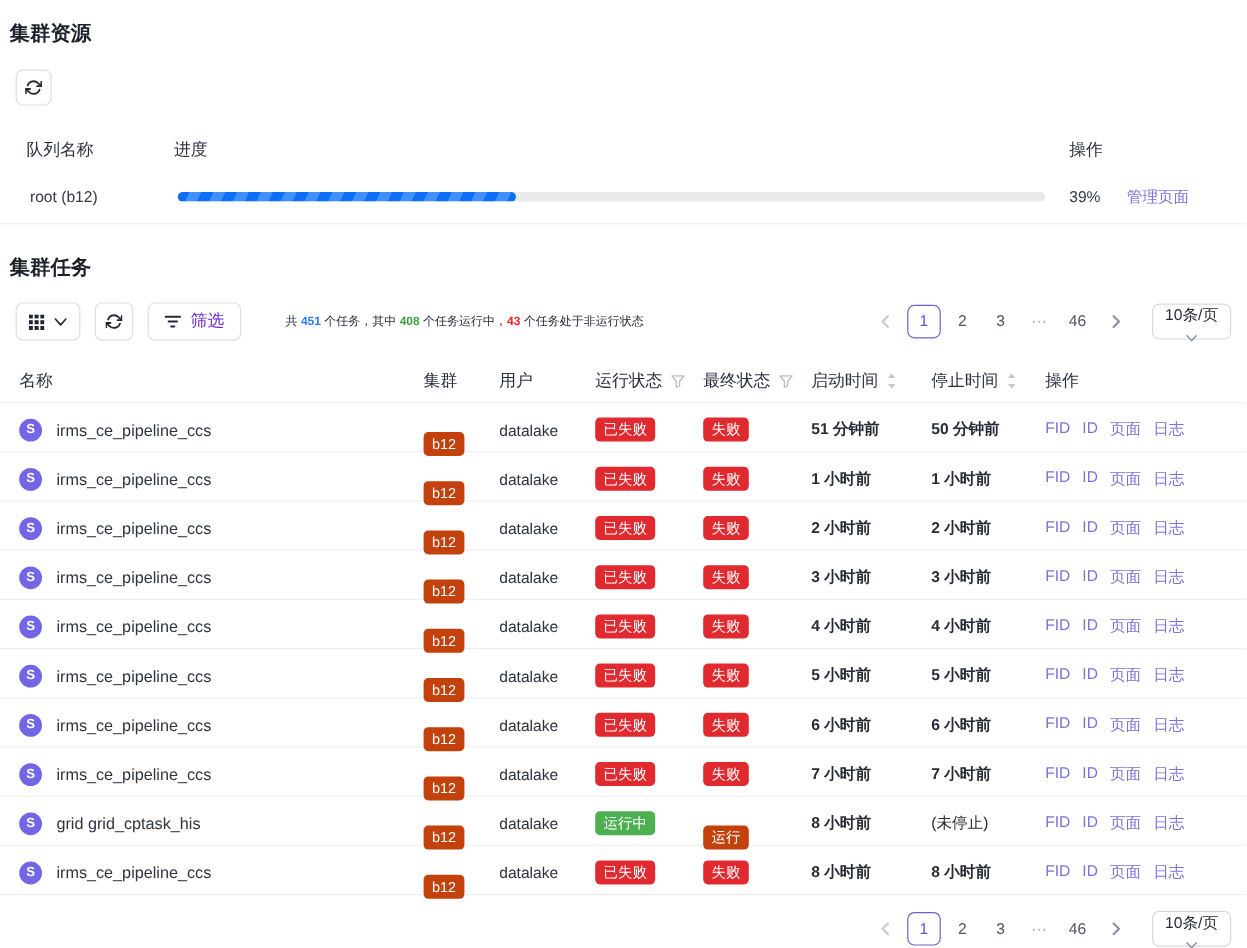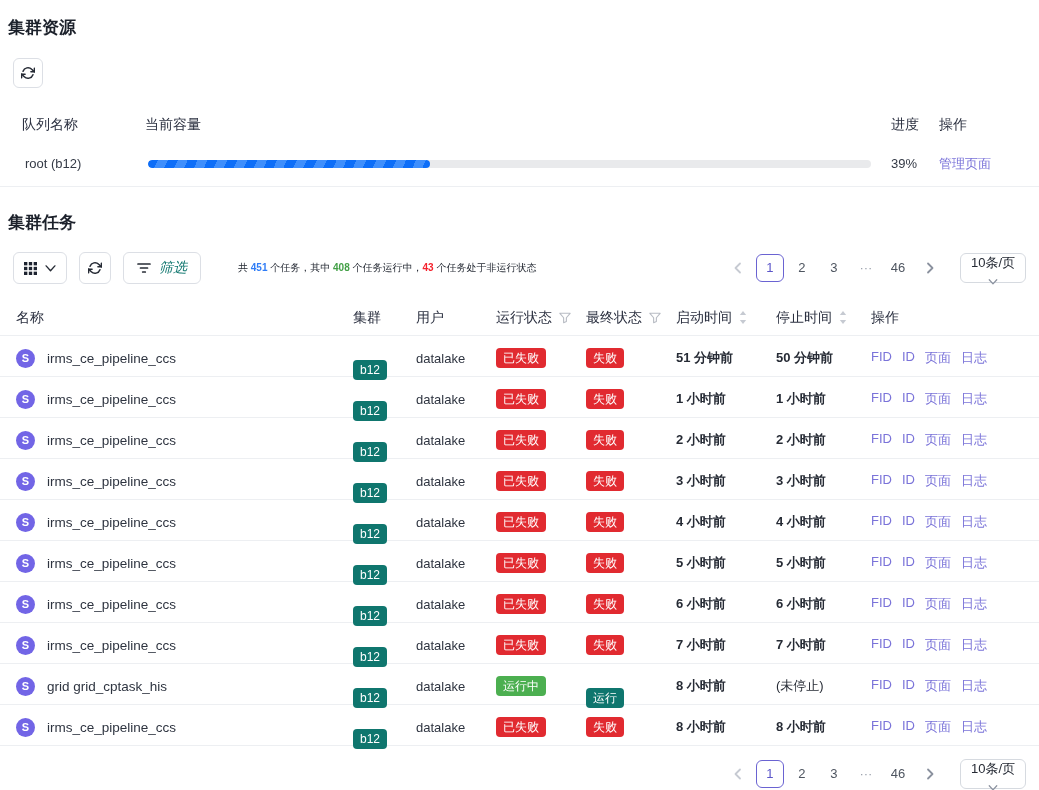--- a/index.html
+++ b/index.html
@@ -4,21 +4,21 @@
 <style>
   * { box-sizing: border-box; margin: 0; padding: 0; }
   html,body { width:1039px; height:790px; background:#fff; overflow:hidden;
     font-family:"Liberation Sans","DejaVu Sans",sans-serif; color:#262b35; }
 
   .section-title { font-size:17px; font-weight:700; color:#1c212b; margin:16px 0 0 8px; }
 
   
   .btn { height:32px; background:#fff; border:1px solid #dcdfe5; border-radius:6px;
     display:inline-flex; align-items:center; justify-content:center; gap:8px;
-    color:#0f766e; font-size:14px; cursor:pointer;font-style:italic; }
+    color:#6d28d9; font-size:14px; cursor:pointer; }
   .icon-btn-sm { width:30px; height:30px; }
   .icon-btn { width:32px; }
   .grid-btn { padding:0 10px; }
   .filter-btn { padding:0 13px; }
   svg { display:block; }
 
   
   .res-table { margin-top:20px; }
   .res-row { display:grid; grid-template-columns:123px 1fr 48px 86px; align-items:center;
     padding-left:25px; padding-right:14px; }
@@ -56,21 +56,21 @@
     align-items:center; padding-left:16px; padding-right:14px; }
   .thead-row { height:36px; border-bottom:1px solid #edeff2; font-size:14px; font-weight:500; color:#2b3040; }
   .th { display:flex; align-items:center; gap:7px; }
   .trow { height:41px; border-bottom:1px solid #edeff2; font-size:13px; color:#2e3440; }
   .name-cell { display:flex; align-items:center; gap:12px; }
   .avatar { width:19px; height:19px; border-radius:50%; background:#7265e6; color:#fff;
     font-size:11px; font-weight:700; display:flex; align-items:center; justify-content:center; flex:none; }
   .task-name { font-size:13.5px; }
   .tag { display:inline-block; color:#fff; font-size:12px; line-height:1;
     padding:4px 7px; border-radius:4px; }
-  .tag-cyan { background:#0f766e;margin-top:24px; }
+  .tag-cyan { background:#c2410c;margin-top:24px; }
   .tag-red { background:#e12a30; }
   .tag-green { background:#4caf50; }
   .time { font-size:13px; color:#262b35; }
   .strong { font-weight:700; }
   .ops { display:flex; gap:10px; }
   .oplink { color:#7a73d9; font-size:13px; text-decoration:none; cursor:pointer; }
 
   .bottom-pager { margin:13px 13px 0 0; display:flex; justify-content:flex-end; }
 </style>
 </head>
@@ -87,21 +87,20 @@
       <polyline points="23 4 23 10 17 10"></polyline>
       <polyline points="1 20 1 14 7 14"></polyline>
       <path d="M3.51 9a9 9 0 0 1 14.85-3.36L23 10M1 14l4.64 4.36A9 9 0 0 0 20.49 15"></path>
     </svg>
   </span>
 </button>
 
 <div class="res-table">
   <div class="res-row res-head">
     <div>队列名称</div>
-    <div>当前容量</div>
     <div>进度</div>
     <div>操作</div>
   </div>
   <div class="res-row res-data">
     <div>root (b12)</div>
     <div class="bar-wrap">
       <div class="bar-track">
         <div class="bar-fill" id="res-bar-fill" style="width: 39%;"></div>
       </div>
     </div>

